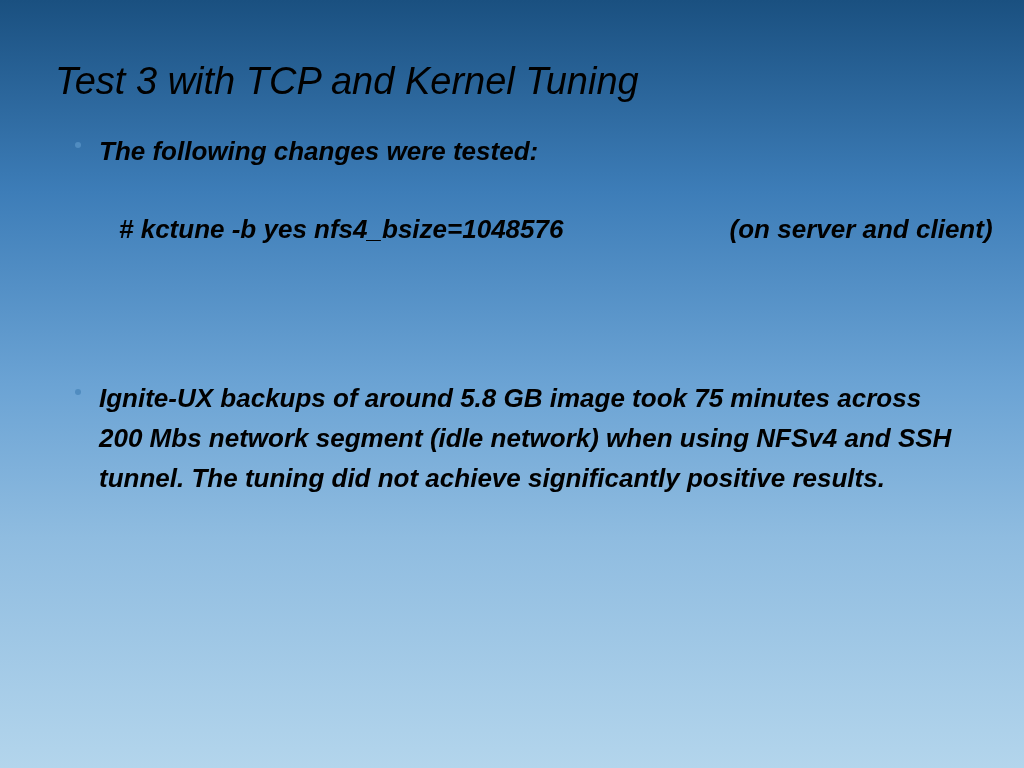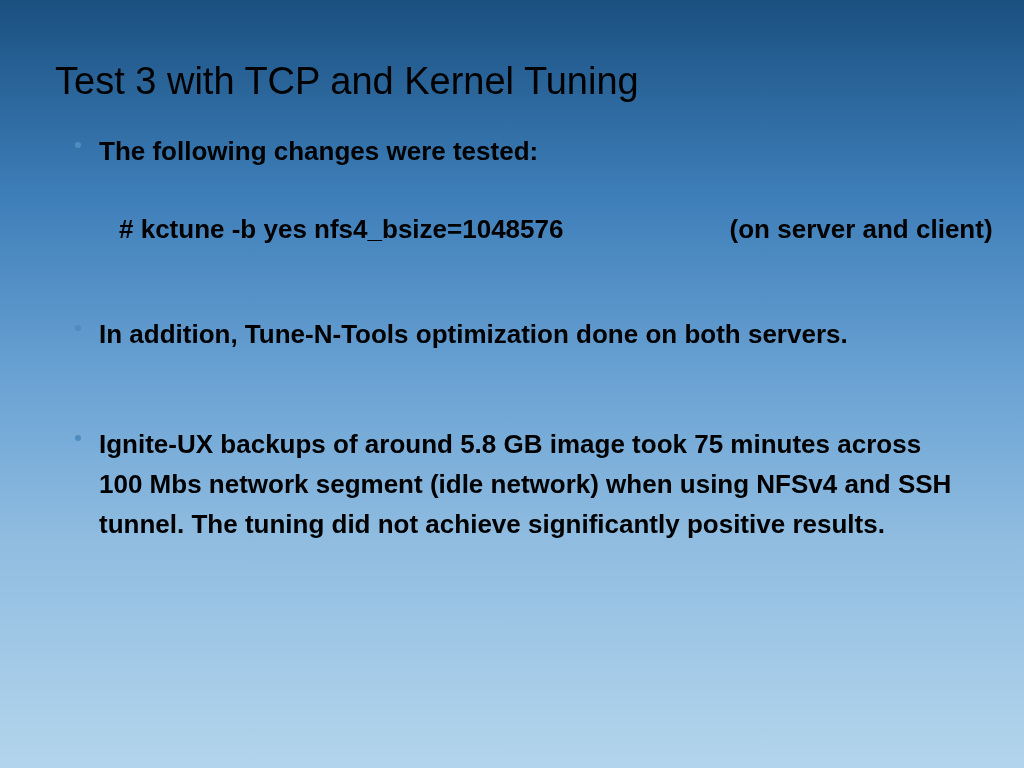--- a/index.html
+++ b/index.html
@@ -1,18 +1,19 @@
 <!DOCTYPE html>
 <html><head>
   <meta charset="utf-8">
   <style>
     * {
       margin: 0;
       padding: 0;
       box-sizing: border-box;
+      font-style: italic;
     }
     body {
       width: 1024px;
       height: 768px;
       background: linear-gradient(to bottom, #1a5080 0%, #3d7db8 25%, #6ba3d4 50%, #8fbce0 70%, #b3d5ec 100%);
       font-family: Arial, Helvetica, sans-serif;
       overflow: hidden;
     }
     .slide {
       width: 100%;
@@ -82,27 +83,23 @@
     <div class="spacer"></div>
 
     <div class="code-line">
       <span class="code-cmd"># kctune -b yes nfs4_bsize=1048576</span>
       <span class="code-note">                       (on server and client)</span>
     </div>
 
     <div class="spacer"></div>
     <div class="spacer"></div>
 
-    <div class="bullet-item">
-      <div class="bullet"></div>
-      <div class="bullet-text">In addition, Tune-N-Tools optimization done on both servers.</div>
-    </div>
 
     <div class="spacer"></div>
     <div class="spacer"></div>
 
     <div class="bullet-item">
       <div class="bullet"></div>
-      <div class="bullet-text">Ignite-UX backups of around 5.8 GB image took 75 minutes across 100 Mbs network segment (idle network) when using NFSv4 and SSH tunnel. The tuning did not achieve significantly positive results.</div>
+      <div class="bullet-text">Ignite-UX backups of around 5.8 GB image took 75 minutes across 200 Mbs network segment (idle network) when using NFSv4 and SSH tunnel. The tuning did not achieve significantly positive results.</div>
     </div>
 
   </div>
 </div>
 
 </body></html>

